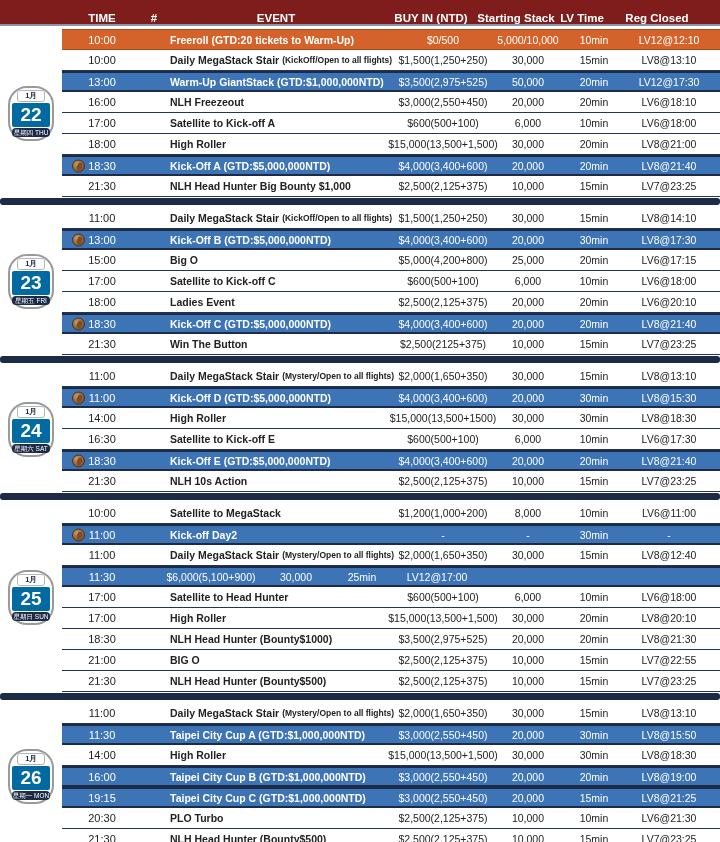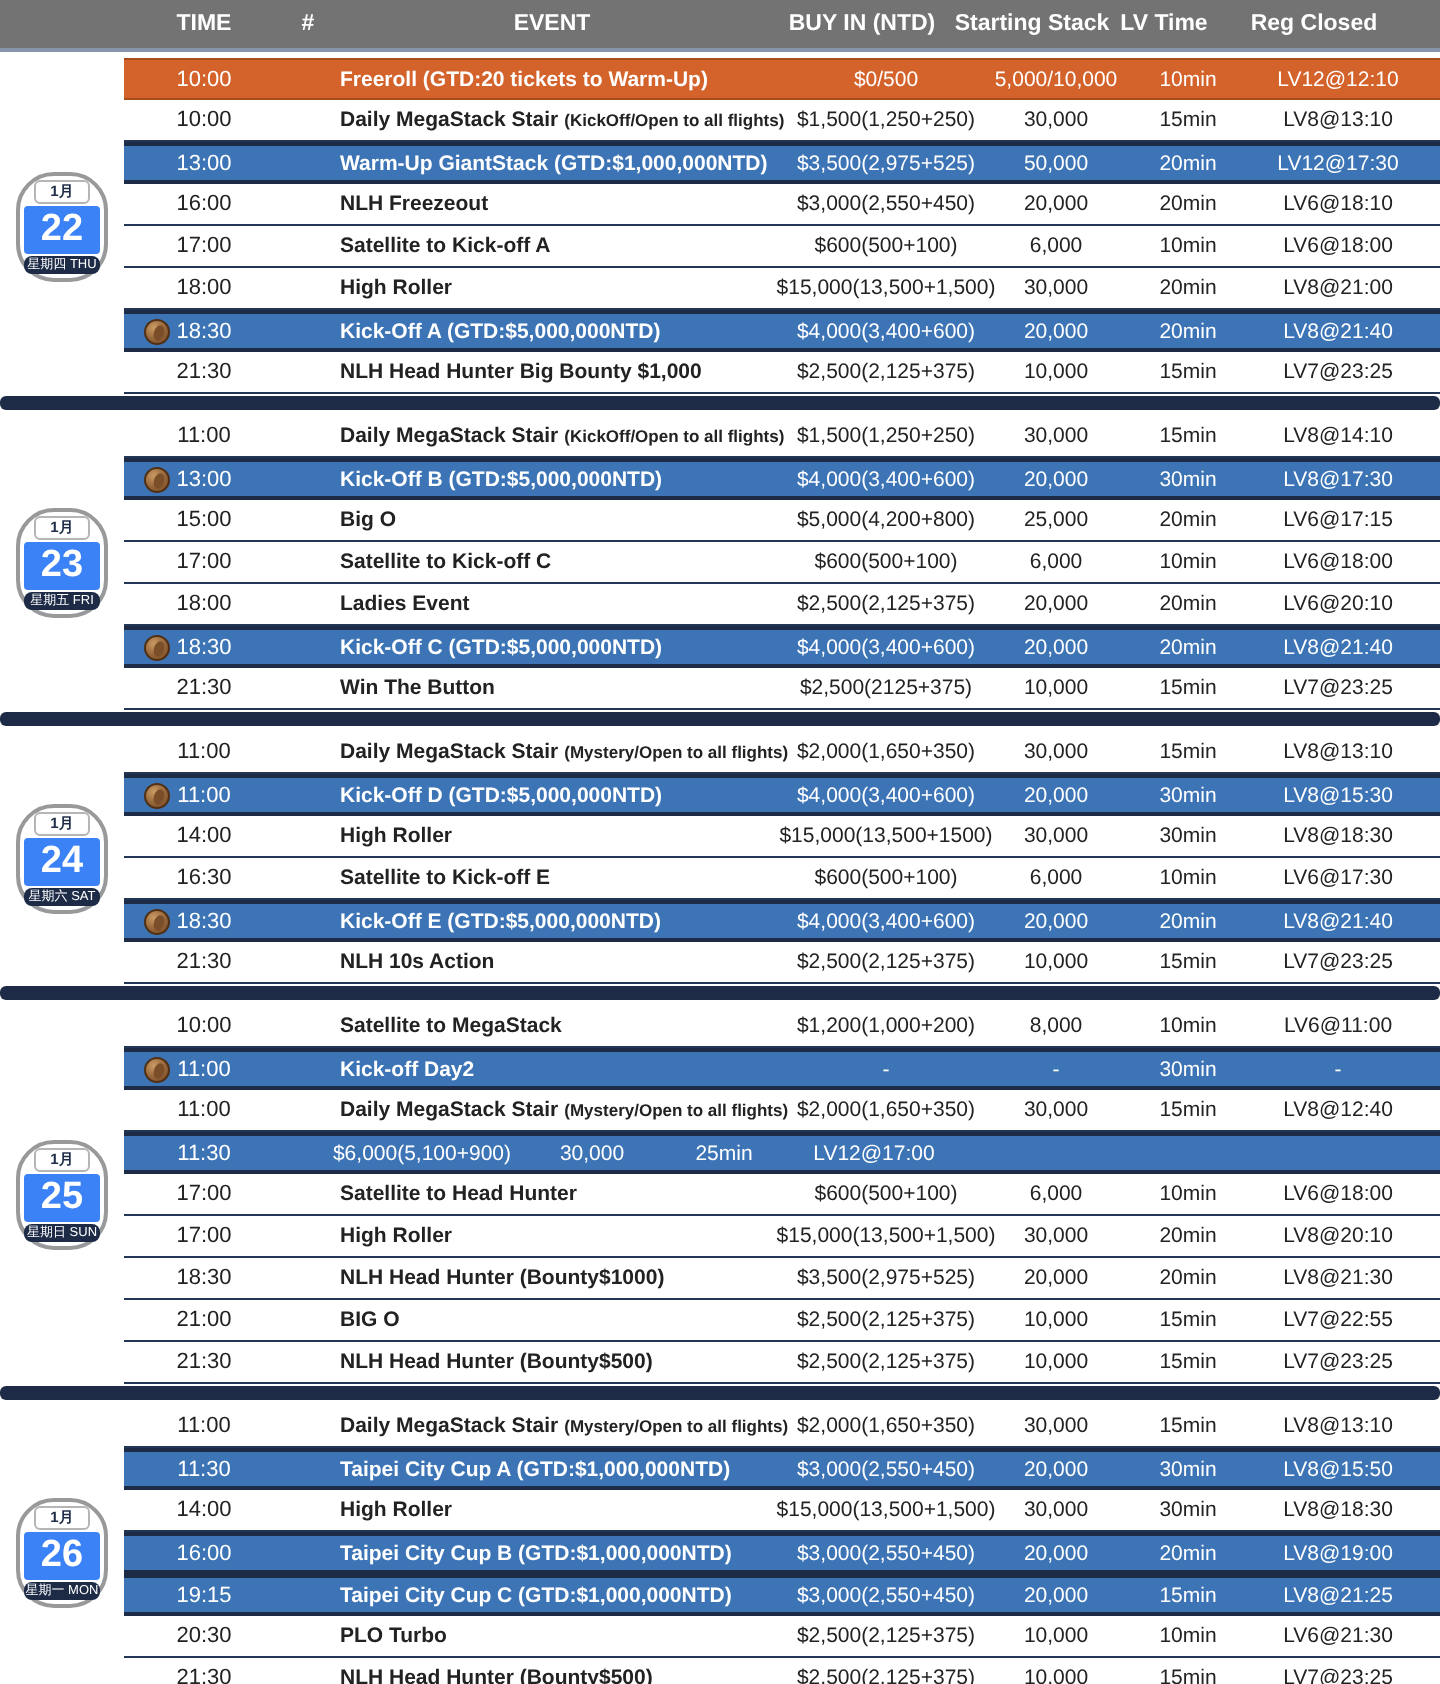--- a/index.html
+++ b/index.html
@@ -1,20 +1,20 @@
 <!DOCTYPE html>
 <html><head>
 <meta charset="utf-8">
 <style>
   *{box-sizing:border-box;margin:0;padding:0}
   html,body{background:#fff}
   body{width:720px;font-family:"Liberation Sans",sans-serif}
   .page{width:720px}
 
-  .header-row{display:flex;align-items:center;height:26px;background:#737373;
+  .header-row{display:flex;align-items:flex-end;height:26px;background:#7f1d1d;
     border-bottom:2px solid #8795ab;padding-right:14px}
   .hc{color:#fff;font-weight:bold;font-size:11.5px;white-space:nowrap;
     display:flex;align-items:center;justify-content:center}
   .hc-spacer{width:62px}
   .hc-time{width:80px}.hc-num{width:24px}.hc-event{flex:1}
   .hc-buyin{width:90px}.hc-stack{width:80px}.hc-lv{width:52px}.hc-reg{width:98px}
 
   .day-block{display:flex;margin-top:3px}
   .gutter{width:62px;display:flex;align-items:center;justify-content:center}
   .rows{flex:1;min-width:0}
@@ -43,21 +43,21 @@
     border:1px solid #503014}
   .coin::after{content:'';position:absolute;left:3.5px;top:2px;width:5px;height:8px;
     border-radius:50%;background:#7a4e28;transform:rotate(18deg)}
 
   .divider{height:7px;background:#1d2b47;border-radius:3px;margin:1px 0}
 
   .badge{width:46px;background:#fff;border:2px solid #98999b;border-radius:19px;
     padding:2px;text-align:center}
   .badge-month{font-size:7.5px;color:#1d2b47;font-weight:bold;line-height:10px;
     border:1px solid #b5b5b5;border-radius:3px;margin:0 5px 1px;white-space:nowrap;overflow:hidden}
-  .badge-day{background:#3b82f6;color:#fff;font-weight:bold;font-size:19px;
+  .badge-day{background:#0369a1;color:#fff;font-weight:bold;font-size:19px;
     line-height:24px;border-radius:2px}
   .badge-week{background:#1d2b47;color:#fff;font-size:6.5px;line-height:9px;
     border-radius:4px;margin-top:1px;white-space:nowrap;overflow:hidden}
 </style>
 </head>
 <body>
 
 <div class="page">
   <div class="header-row">
     <div class="hc hc-spacer"></div>

